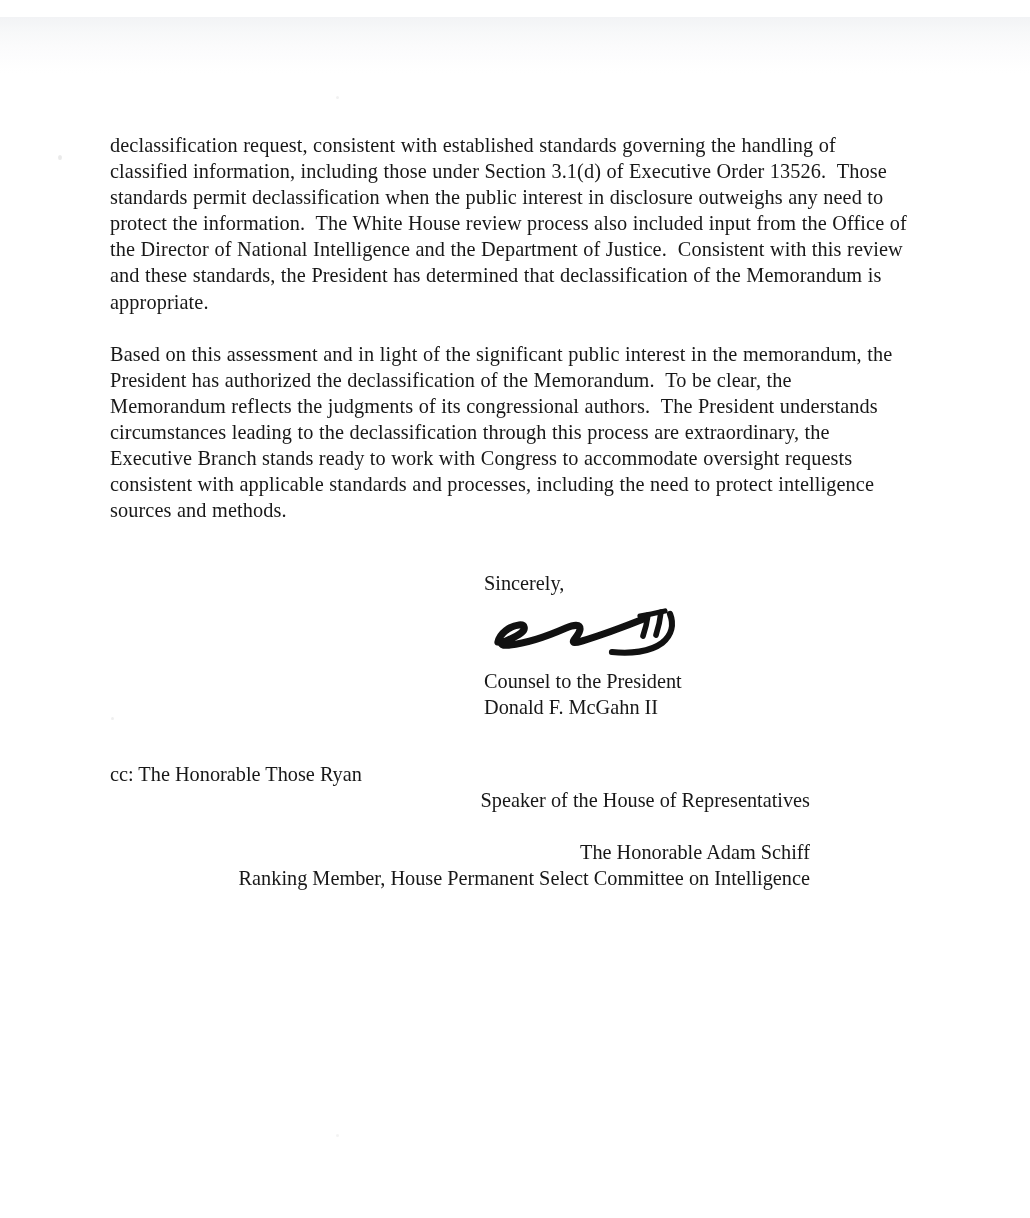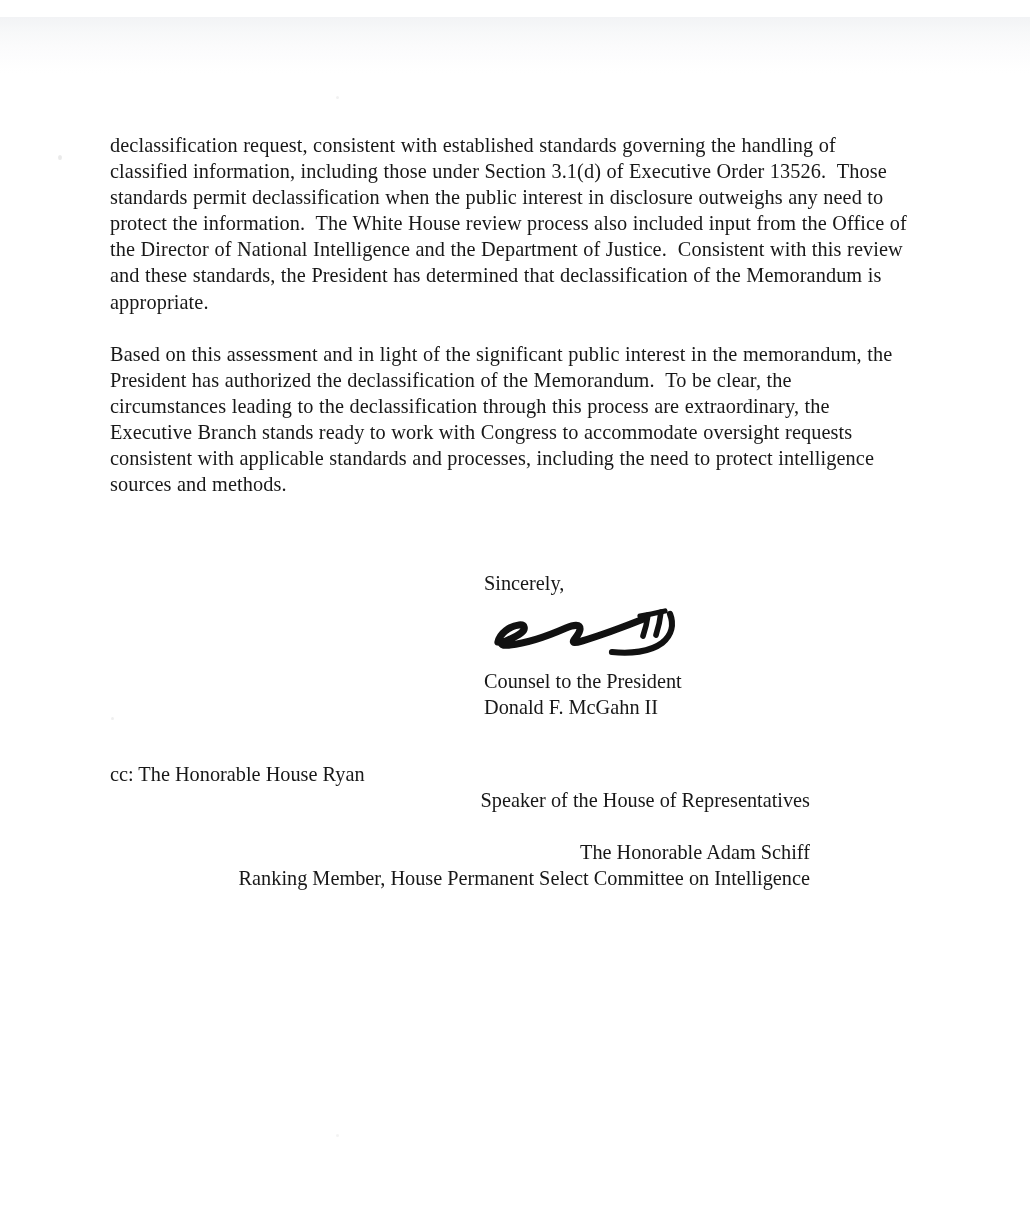--- a/index.html
+++ b/index.html
@@ -108,20 +108,21 @@
       <span class="ln">standards permit declassification when the public interest in disclosure outweighs any need to</span>
       <span class="ln">protect the information.  The White House review process also included input from the Office of</span>
       <span class="ln">the Director of National Intelligence and the Department of Justice.  Consistent with this review</span>
       <span class="ln">and these standards, the President has determined that declassification of the Memorandum is</span>
       <span class="ln">appropriate.</span>
     </p>
 
     <p class="para">
       <span class="ln">Based on this assessment and in light of the significant public interest in the memorandum, the</span>
       <span class="ln">President has authorized the declassification of the Memorandum.  To be clear, the</span>
+      <span class="ln">Memorandum reflects the judgments of its congressional authors.  The President understands</span>
       <span class="ln">circumstances leading to the declassification through this process are extraordinary, the</span>
       <span class="ln">Executive Branch stands ready to work with Congress to accommodate oversight requests</span>
       <span class="ln">consistent with applicable standards and processes, including the need to protect intelligence</span>
       <span class="ln">sources and methods.</span>
     </p>
 
   </div>
 
   <div id="signature-block">
 
@@ -142,21 +143,21 @@
 
     <div id="sig-name-block">
       <div class="sig-line">Counsel to the President</div>
       <div class="sig-line">Donald F. McGahn II</div>
     </div>
 
   </div>
 
   <div id="cc-block">
 
-    <div class="cc-line"><span>cc:</span><span> </span><span>The Honorable House Ryan</span></div>
+    <div class="cc-line"><span>cc:</span><span> </span><span>The Honorable Those Ryan</span></div>
 
     <div class="cc-line cc-indent">Speaker of the House of Representatives</div>
 
     <div class="cc-gap"></div>
 
     <div class="cc-line cc-indent">The Honorable Adam Schiff</div>
 
     <div class="cc-line cc-indent">Ranking Member, House Permanent Select Committee on Intelligence</div>
 
   </div>

